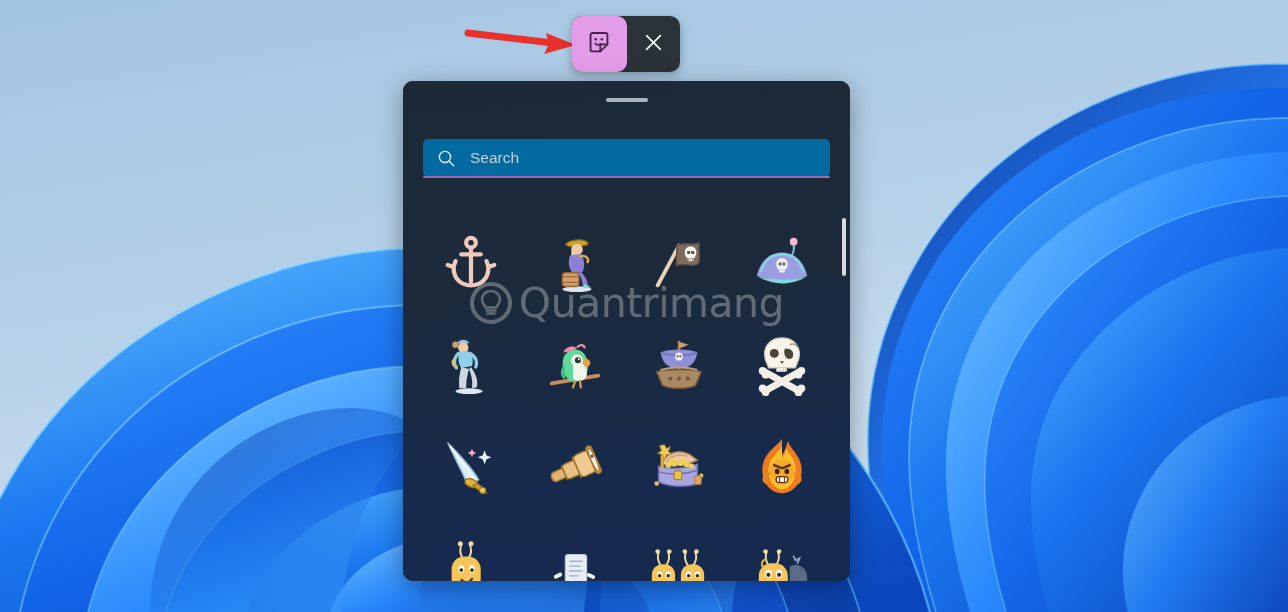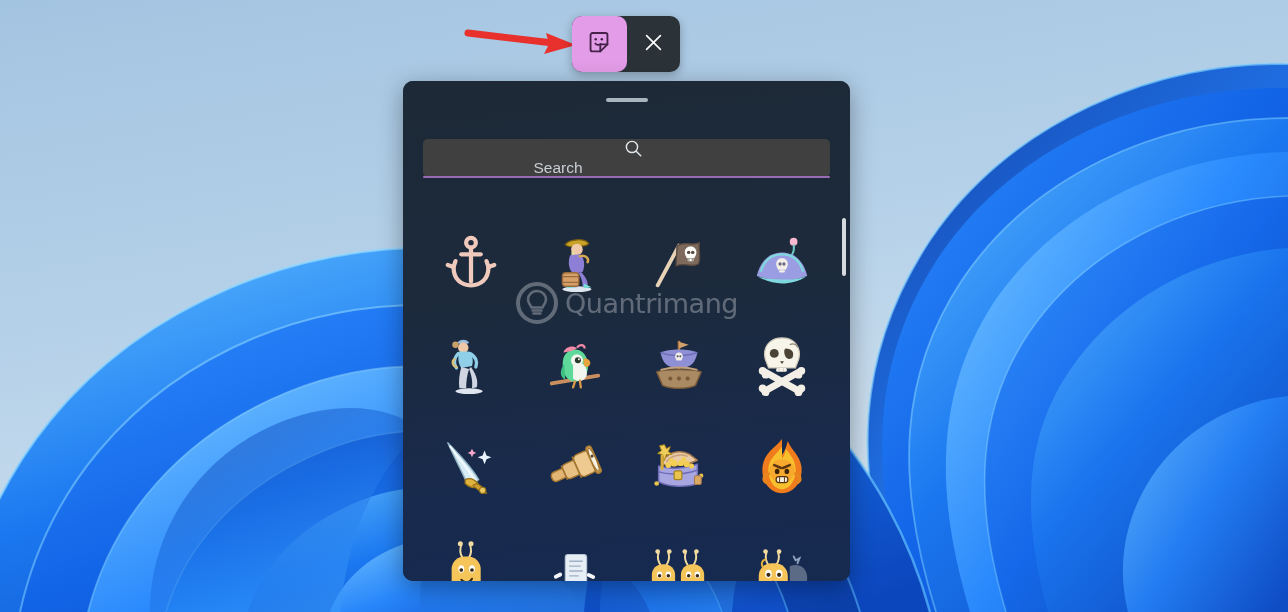--- a/index.html
+++ b/index.html
@@ -70,26 +70,25 @@
     border-radius: 2px;
     background: #aab4bd;
     cursor: grab;
   }
 
   
   #search-wrap {
     position: absolute;
     left: 20px; top: 58px;
     width: 407px; height: 38px;
-    background: #404040;
+    background: #0369a1;
     border-radius: 5px;
     display: flex;
     align-items: center;
     overflow: hidden;
-    flex-direction: column;
   }
   #search-underline {
     position: absolute;
     left: 20px; top: 95px;
     width: 407px; height: 2px;
     background: #9a6bb5;
     border-radius: 1px;
   }
   #search-icon { margin-left: 14px; display: flex; align-items: center; }
   #search-input {
@@ -151,21 +150,21 @@
     width: 447px;
     display: flex;
     align-items: center;
     justify-content: center;
     gap: 6px;
     pointer-events: none;
     opacity: .30;
   }
   #watermark-text {
     color: #ffffff;
-    font-size: 27px;
+    font-size: 41px;
     font-family: "DejaVu Sans", sans-serif;
     letter-spacing: -0.5px;
     line-height: 1;
   }
 </style>
 </head>
 <body>
 
 <div id="screen">
 

